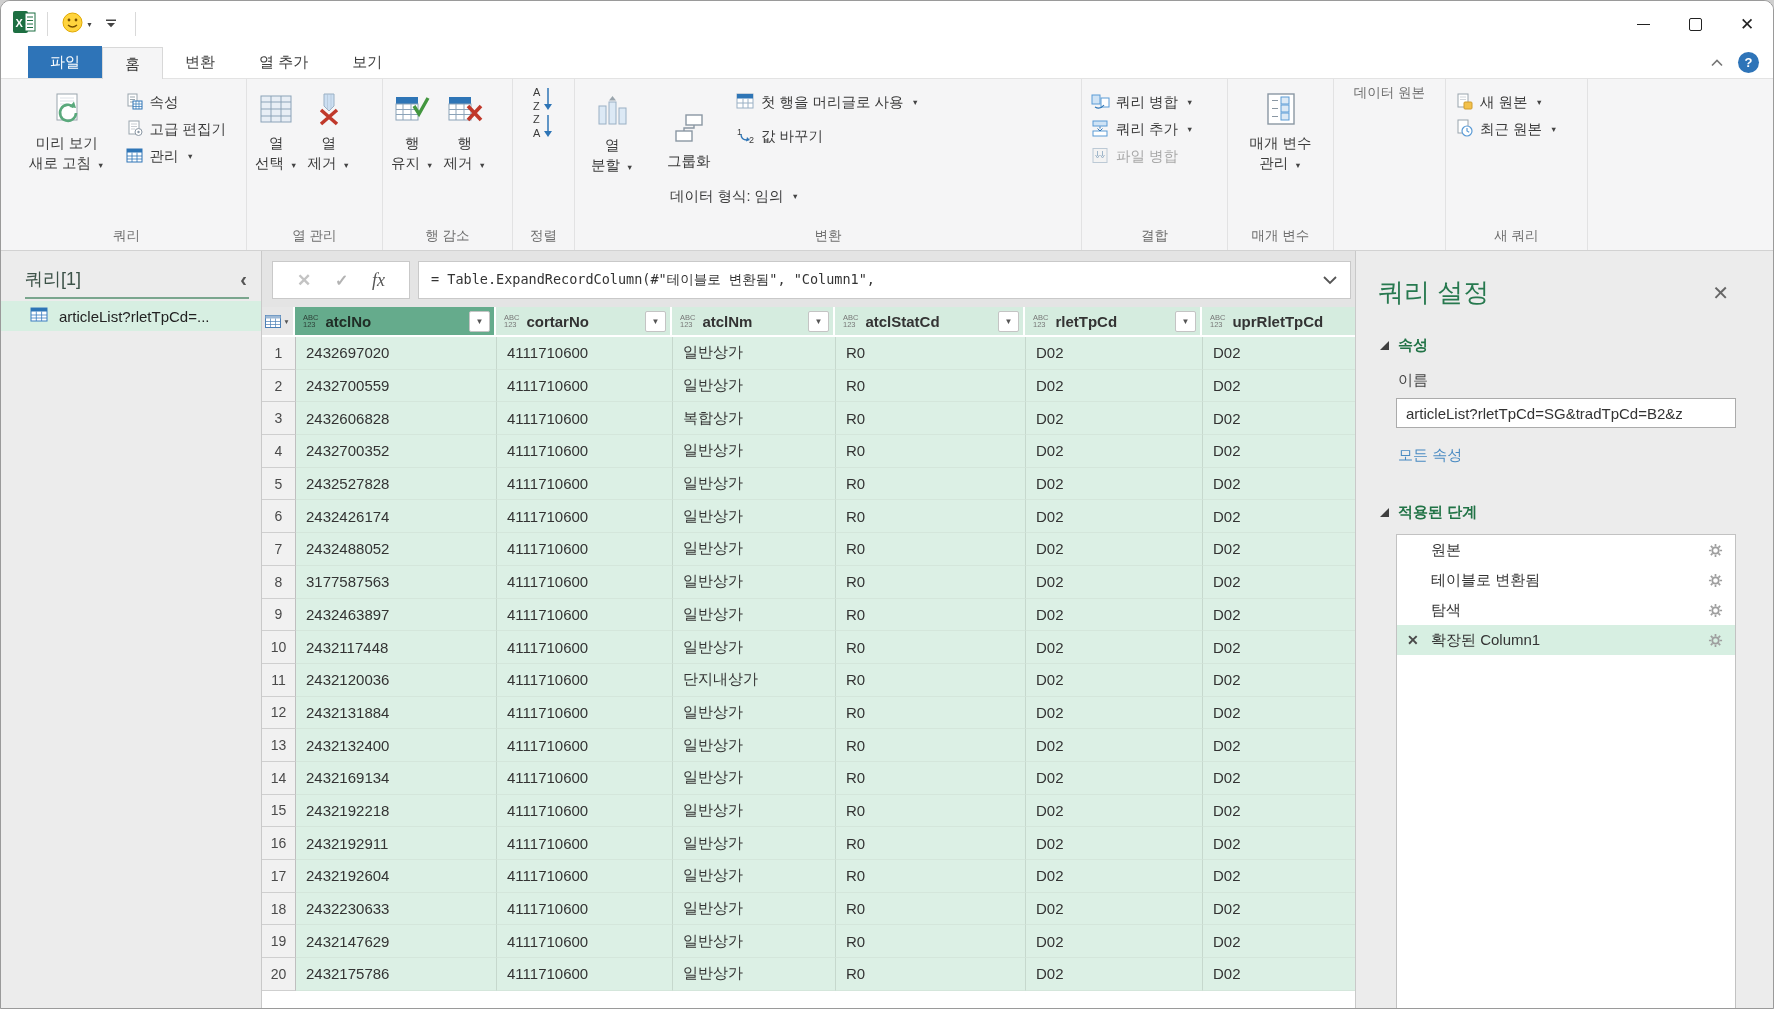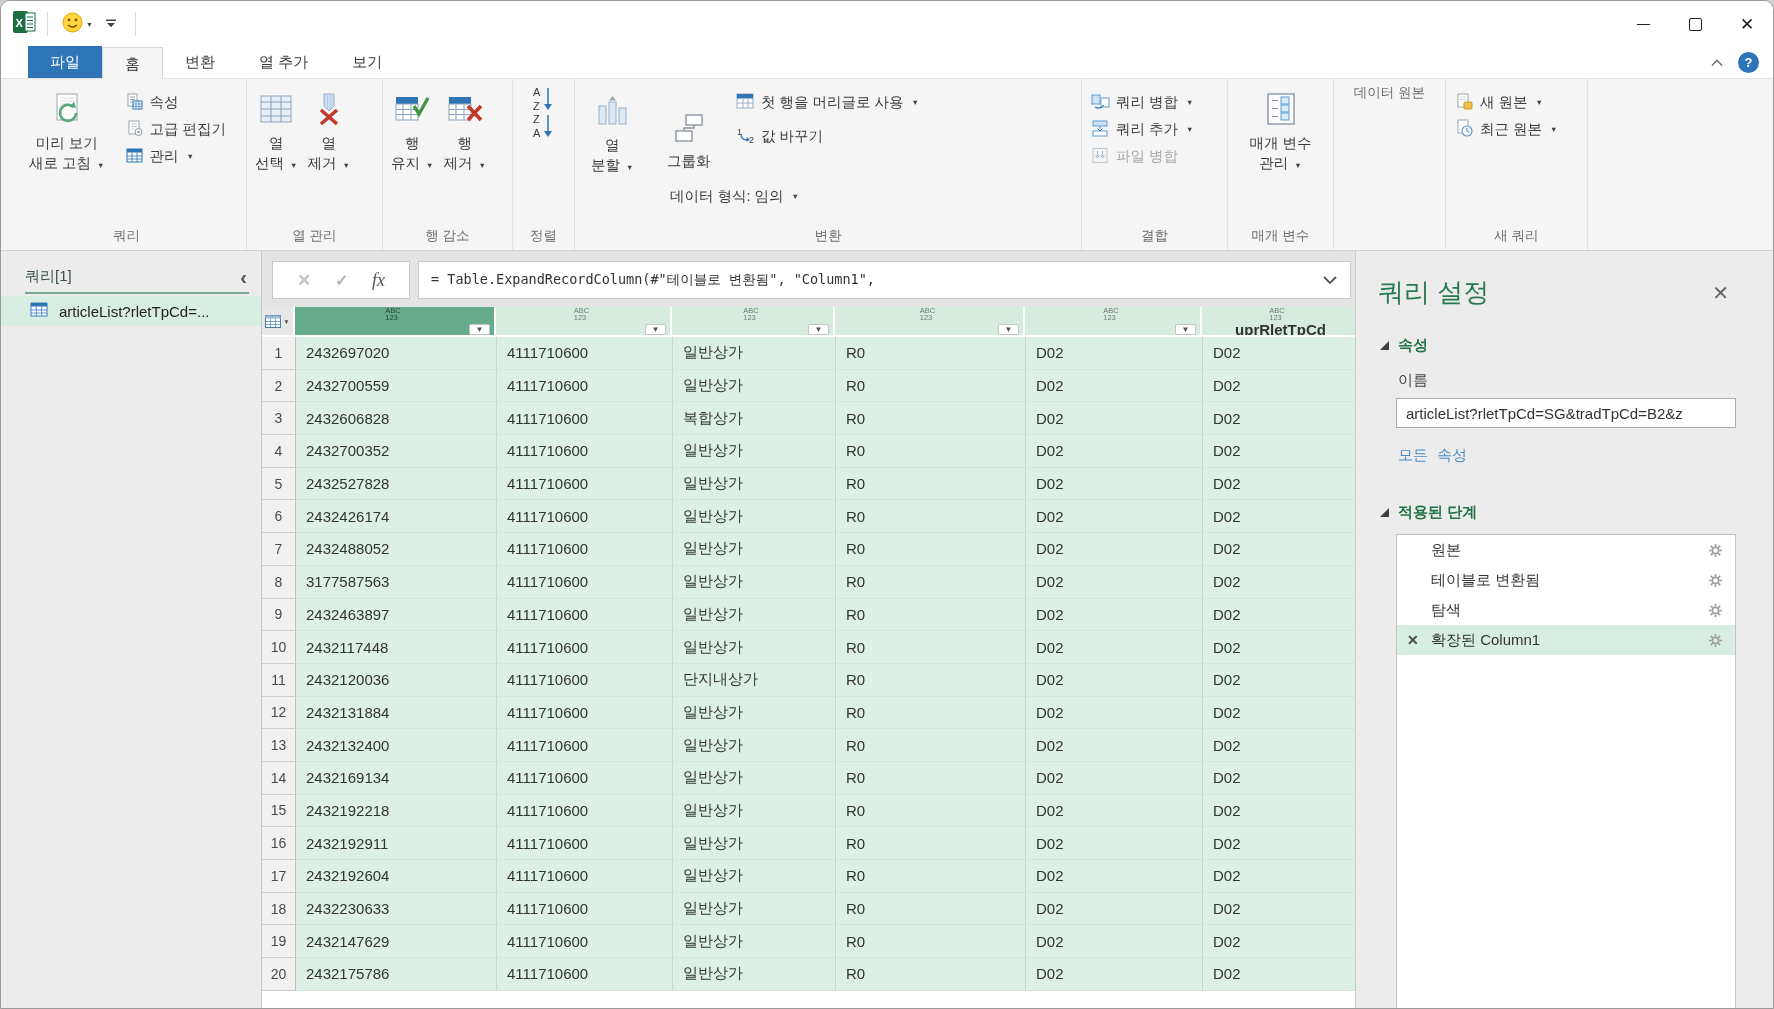--- a/index.html
+++ b/index.html
@@ -52,21 +52,21 @@
   .tg-datatype { position:absolute; left:86px; top:102px; }
   .tg-firstrow { position:absolute; left:152px; top:8px; }
   .tg-replace { position:absolute; left:152px; top:42px; }
 
   
   .main { display:flex; height:759px; background:#e6e6e6; }
 
   
   .qpane { width:261px; background:#ececec; border-right:1px solid #c9c9c9; }
   .qpane-head { display:flex; align-items:center; padding:16px 10px 2px 24px; }
-  .qpane-title { font-size:15px; color:#3c5248; }
+  .qpane-title { font-size:18px; color:#3c5248; }
   .qpane-collapse { margin-left:auto; font-size:20px; color:#555; font-weight:bold; line-height:14px; padding-right:4px; }
   .qpane-rule { margin:4px 12px 0 24px; border-bottom:2px solid #7aa68e; }
   .qitem { height:30px; display:flex; align-items:center; gap:11px; background:#d7efe2; padding-left:29px;
            margin-top:2px; font-size:15px; color:#222; }
 
   
   .center { flex:1; min-width:0; display:flex; flex-direction:column; background:#e4e4e4; }
   .frow { display:flex; margin:10px 4px 8px 10px; height:38px; gap:8px; }
   .fbtns { width:138px; background:#fff; border:1px solid #c9c9c9; display:flex; align-items:center;
            justify-content:space-around; padding:0 12px; }
@@ -77,21 +77,21 @@
           font-family:"DejaVu Sans Mono",monospace; font-size:13.5px; color:#333; white-space:nowrap; overflow:hidden; }
   .fchev { margin-left:auto; padding-left:8px; }
 
   
   .grid { flex:1; overflow:hidden; background:#fff; }
   .ghead { display:flex; height:30px; }
   .corner { width:34px; background:#e7e7e7; border-right:2px solid #fff; border-bottom:2px solid #fff;
             display:flex; align-items:center; justify-content:center; gap:2px; }
   .corner .tiny-arrow { font-size:6.5px; color:#555; }
   .hcell { display:flex; align-items:center; padding:0 4px 0 8px; background:#d5ecdf; border-right:2px solid #fff;
-           border-bottom:2px solid #fff; font-weight:bold; font-size:15px; color:#333; overflow:hidden;flex-direction:column; }
+           border-bottom:2px solid #fff; font-weight:bold; font-size:15px; color:#333; overflow:hidden; }
   .hcell.sel { background:#65ab8c; color:#202d26; }
   .badge { display:flex; flex-direction:column; line-height:7px; font-size:7.5px; color:#777;
            font-weight:normal; margin-right:7px; }
   .hcell.sel .badge { color:#2d4038; }
   .badge i { font-style:normal; }
   .hname { white-space:nowrap; overflow:hidden; }
   .fbtn { margin-left:auto; width:21px; height:21px; min-width:21px; background:#fff; border:1px solid #c4c4c4;
           border-radius:2px; font-size:8px; color:#555; display:flex; align-items:center; justify-content:center; }
   .grow { display:flex; height:32.7px; }
   .rnum { width:34px; min-width:34px; background:#f1f1f1; border-right:1px solid #bfbfbf; border-bottom:1px solid #cfcfcf;
@@ -108,21 +108,21 @@
   .stitle-row { display:flex; align-items:center; padding:24px 44px 0 22px; }
   .stitle { font-size:26px; color:#27794f; }
   .sclose { margin-left:auto; font-size:20px; color:#666; }
   .ssec { display:flex; align-items:center; gap:9px; margin:26px 0 0 24px; }
   .ssec.steps-sec { margin-top:38px; }
   .tri { width:0; height:0; border-left:9px solid transparent; border-bottom:9px solid #3f3f3f; }
   .ssec-label { font-size:15px; font-weight:bold; color:#217346; }
   .slabel { margin:16px 0 8px 42px; font-size:15px; color:#444; }
   .sinput { display:block; margin-left:40px; width:340px; height:30px; border:1px solid #ababab; background:#fff;
             font-size:15px; color:#333; padding:0 9px; font-family:"Liberation Sans",sans-serif; }
-  .slink { margin:18px 0 0 42px; font-size:15px; color:#4a8bc2;font-family:Liberation Mono, monospace; }
+  .slink { margin:18px 0 0 42px; font-size:15px; color:#4a8bc2; }
   .stepsbox { margin:12px 0 0 40px; width:340px; height:570px; background:#fff; border:1px solid #c2c2c2; overflow:hidden; }
   .step { height:30px; display:flex; align-items:center; padding:0 12px 0 34px; position:relative;
           font-size:15px; color:#333; }
   .step.sel { background:#d7efe2; }
   .sdel { position:absolute; left:10px; font-size:14px; color:#4a4a4a; font-weight:bold; }
   .gear { margin-left:auto; display:flex; align-items:center; }
 </style>
 </head>
 <body>
 

